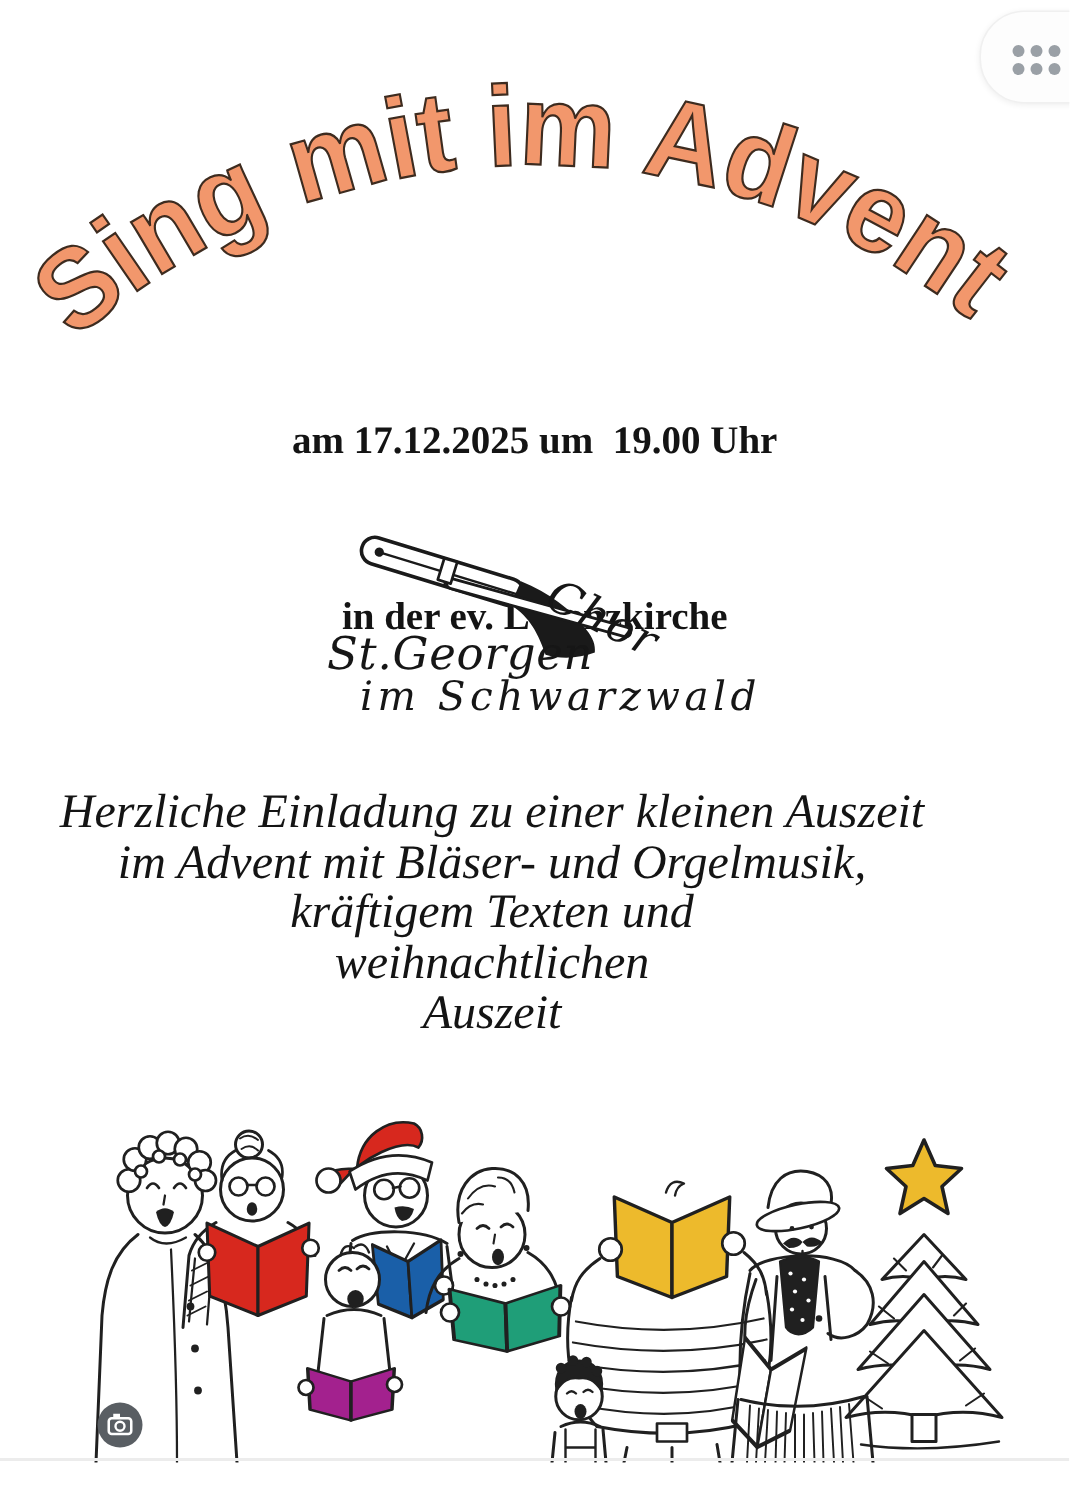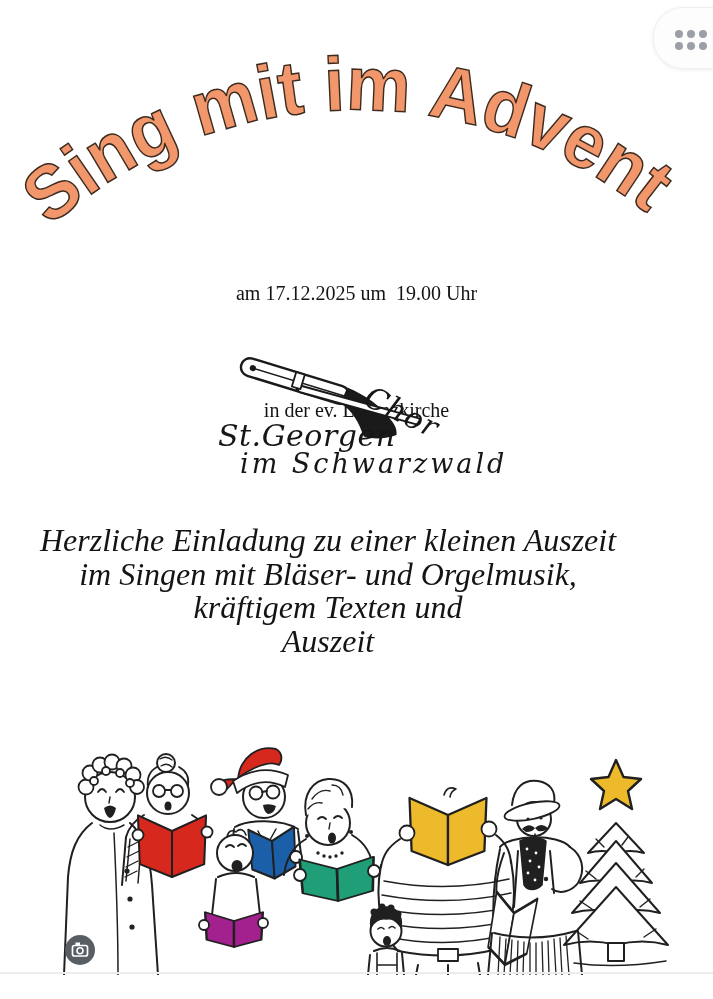--- a/index.html
+++ b/index.html
@@ -8,21 +8,21 @@
   
   .apps-pill{position:absolute;top:7px;right:-38px;width:96px;height:60px;background:#fdfdfd;
              border:1px solid #f0f0f0;border-radius:30px;box-shadow:0 1px 4px rgba(0,0,0,.07);cursor:pointer;}
   .apps-grid{position:absolute;left:21px;top:22px;display:grid;grid-template-columns:repeat(3,8px);
              grid-template-rows:repeat(2,8px);column-gap:4px;row-gap:4px;}
   .apps-grid span{width:8px;height:8px;border-radius:50%;background:#9aa0a6;display:block;}
   
   .arc-title{position:absolute;left:0;top:22px;}
   
   .date-block{position:absolute;left:0;top:196px;width:713px;text-align:center;
-              font-size:20px;line-height:39px;white-space:pre-wrap;}
+              font-size:26px;line-height:39px;white-space:pre-wrap;font-weight:bold;}
   .invite-block{position:absolute;left:0;top:524px;width:656px;text-align:center;
                 font-size:32px;line-height:33.5px;font-style:italic;}
   
   .logo{position:absolute;left:210px;top:342px;}
   .logo text{font-family:"DejaVu Serif", serif;font-style:italic;fill:#161616;}
   
   .illu{position:absolute;left:30px;top:735px;}
   .photo-edge{position:absolute;left:0;top:972px;width:713px;height:2px;background:#ececec;}
 </style>
 </head>
@@ -58,22 +58,23 @@
       </g>
       <rect x="84" y="31" width="9" height="15" transform="rotate(17 88 38)" fill="#fff" stroke-width="1.8"></rect>
     </g>
     <text x="152" y="62" transform="rotate(26 152 62)" font-size="30" letter-spacing="1">Chor</text>
     <text x="8" y="104" font-size="30" letter-spacing="0.5">St.Georgen</text>
     <text x="30" y="131" font-size="27" letter-spacing="3">im Schwarzwald</text>
   </svg>
 
   <div class="invite-block">
     <div>Herzliche Einladung zu einer kleinen Auszeit</div>
-    <div>im Singen mit Bläser- und Orgelmusik,</div>
+    <div>im Advent mit Bläser- und Orgelmusik,</div>
     <div>kräftigem Texten und</div>
+    <div>weihnachtlichen</div>
     <div>Auszeit</div>
   </div>
 
   <svg class="illu" width="655" height="240" viewBox="0 0 655 240">
     <g stroke="#202020" stroke-width="2" fill="none" stroke-linecap="round" stroke-linejoin="round">
 
       <g>
         <path d="M586,88 L558,118 Q572,114 586,118 Q600,114 614,118 Z" fill="#fff"></path>
         <path d="M586,106 L550,148 Q568,143 586,148 Q604,143 622,148 Z" fill="#fff"></path>
         <path d="M586,128 L542,178 Q564,172 586,178 Q608,172 630,178 Z" fill="#fff"></path>

